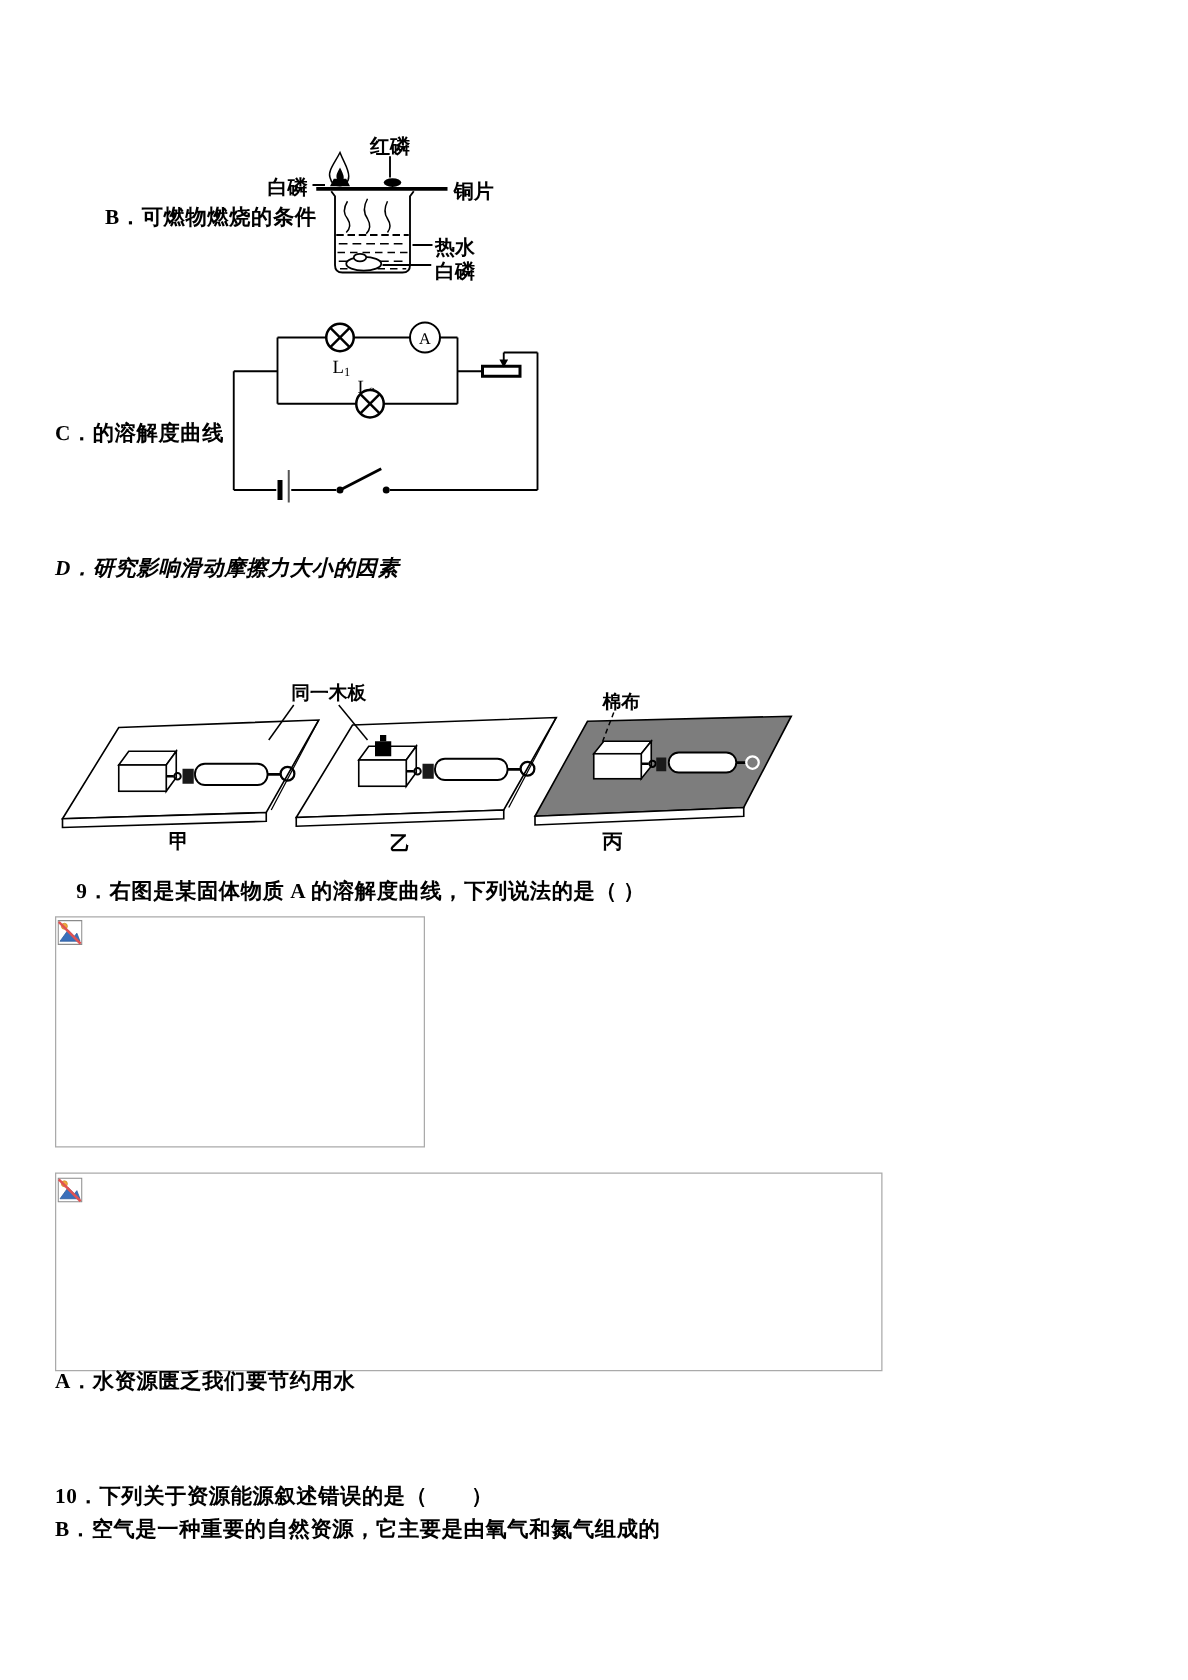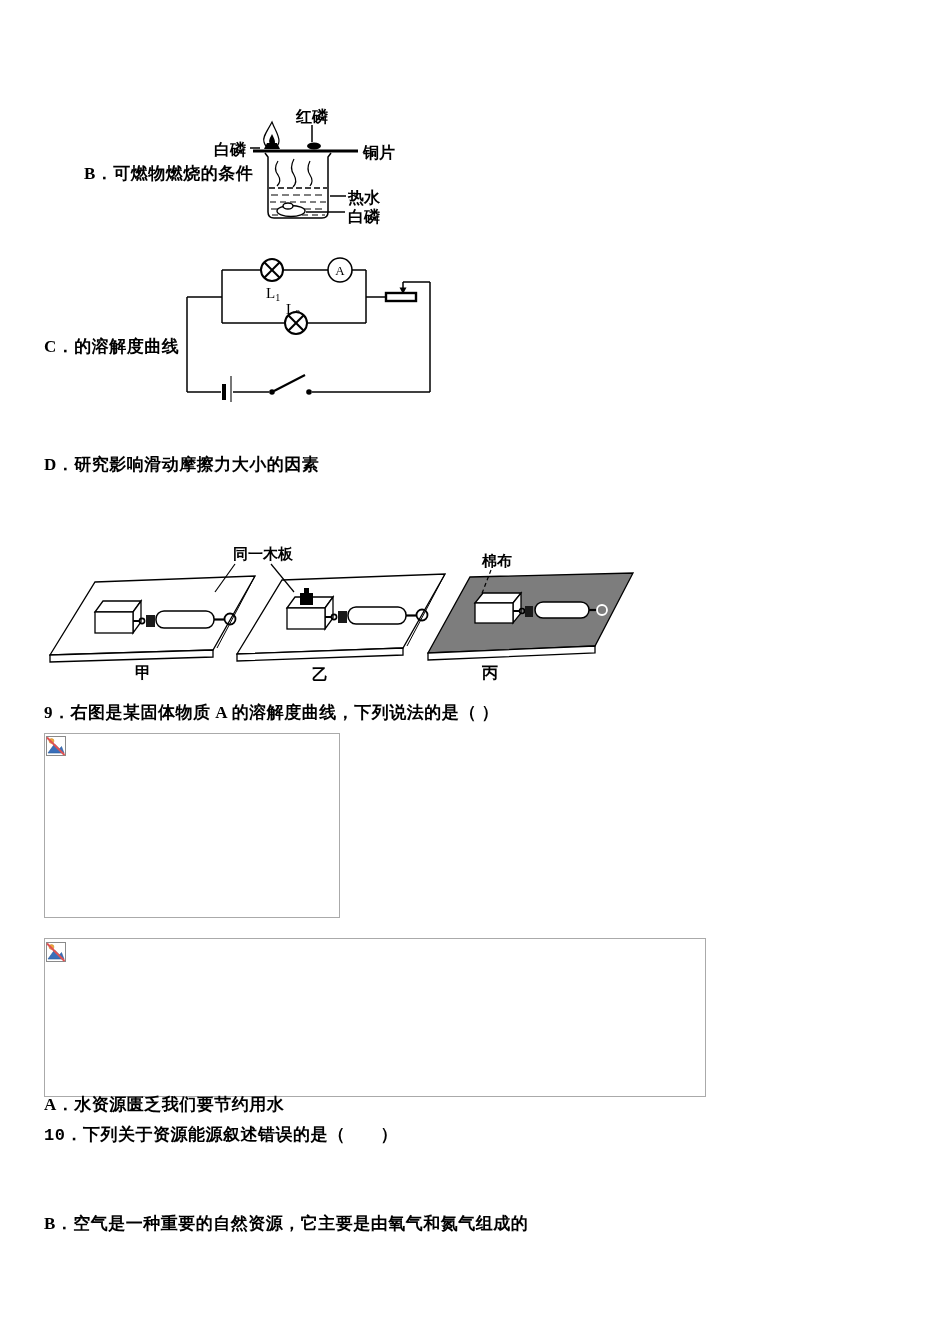--- a/index.html
+++ b/index.html
@@ -116,21 +116,21 @@
   <g>
     <circle cx="89" cy="142" r="2.8" fill="#000"></circle>
     <line x1="91" y1="141" x2="122" y2="125" stroke="#000" stroke-width="2.2"></line>
     <circle cx="126" cy="142" r="2.8" fill="#000"></circle>
   </g>
   <line x1="129" y1="142" x2="247" y2="142" stroke="#000" stroke-width="1.5"></line>
 </svg>
 
 <div class="abs qtext" style="left:44px; top:337px;">C．的溶解度曲线</div>
 
-<div class="abs qtext" style="left:44px; top:455px;">D．研究影响滑动摩擦力大小的因素</div>
+<div class="abs qtext" style="left:44px; top:445px;font-style:italic;">D．研究影响滑动摩擦力大小的因素</div>
 
 <svg class="abs" style="left:45px; top:540px;" width="600" height="150" viewBox="0 0 600 150">
 
   <g>
     <polygon points="50,42 210,36 168,110 5,115" fill="#fff" stroke="#000" stroke-width="1.3"></polygon>
     <polygon points="5,115 168,110 168,117 5,122" fill="#fff" stroke="#000" stroke-width="1.3"></polygon>
     <line x1="210" y1="36" x2="172" y2="108" stroke="#000" stroke-width="1"></line>
 
     <polygon points="50,72 58,61 96,61 88,72" fill="#fff" stroke="#000" stroke-width="1.3"></polygon>
     <polygon points="88,72 96,61 96,82 88,93" fill="#fff" stroke="#000" stroke-width="1.3"></polygon>
@@ -189,35 +189,35 @@
   <line x1="190" y1="24" x2="170" y2="52" stroke="#000" stroke-width="1.2"></line>
   <line x1="226" y1="24" x2="249" y2="52" stroke="#000" stroke-width="1.2"></line>
   <text x="452" y="26" font-size="15" text-anchor="middle" class="cjk-label">棉布</text>
   <line x1="446" y1="30" x2="436" y2="56" stroke="#000" stroke-width="1.2" stroke-dasharray="4,3"></line>
 
   <text x="98" y="138" font-size="16" text-anchor="middle" class="cjk-label">甲</text>
   <text x="275" y="140" font-size="16" text-anchor="middle" class="cjk-label">乙</text>
   <text x="445" y="138" font-size="16" text-anchor="middle" class="cjk-label">丙</text>
 </svg>
 
-<div class="abs qtext" style="left:44px; top:703px;text-align:right;">9．右图是某固体物质 A 的溶解度曲线，下列说法的是（ ）</div>
+<div class="abs qtext" style="left:61px; top:703px;text-align:right;">9．右图是某固体物质 A 的溶解度曲线，下列说法的是（ ）</div>
 
 <div class="imgbox" style="left:44px; top:733px; width:296px; height:185px;">
   <svg class="broken-icon" viewBox="0 0 20 20">
     <rect x="0.5" y="0.5" width="19" height="19" fill="#fff" stroke="#8a8a8a" stroke-width="1"></rect>
     <circle cx="5.5" cy="5" r="2.4" fill="#f0a73a" stroke="#c98a2a" stroke-width="0.6"></circle>
     <polygon points="2,17 8.5,8 13.5,13 15.5,10.5 18,17" fill="#3a6fba" stroke="#2a5a9a" stroke-width="0.6"></polygon>
     <line x1="1" y1="1.5" x2="18.5" y2="19" stroke="#e05252" stroke-width="2"></line>
   </svg>
 </div>
 
 <div class="imgbox" style="left:44px; top:938px; width:662px; height:159px;">
   <svg class="broken-icon" style="top:3px;" viewBox="0 0 20 20">
     <rect x="0.5" y="0.5" width="19" height="19" fill="#fff" stroke="#8a8a8a" stroke-width="1"></rect>
     <circle cx="5.5" cy="5" r="2.4" fill="#f0a73a" stroke="#c98a2a" stroke-width="0.6"></circle>
     <polygon points="2,17 8.5,8 13.5,13 15.5,10.5 18,17" fill="#3a6fba" stroke="#2a5a9a" stroke-width="0.6"></polygon>
     <line x1="1" y1="1.5" x2="18.5" y2="19" stroke="#e05252" stroke-width="2"></line>
   </svg>
 </div>
 
-<div class="abs qtext" style="left:44px; top:1126px;font-family:Liberation Mono, monospace;">10．下列关于资源能源叙述错误的是（　　）</div>
+<div class="abs qtext" style="left:44px; top:1187px;">10．下列关于资源能源叙述错误的是（　　）</div>
 <div class="abs qtext" style="left:44px; top:1095px;">A．水资源匮乏我们要节约用水</div>
 <div class="abs qtext" style="left:44px; top:1195px;margin-top:19px;">B．空气是一种重要的自然资源，它主要是由氧气和氮气组成的</div>
 
 </body></html>

